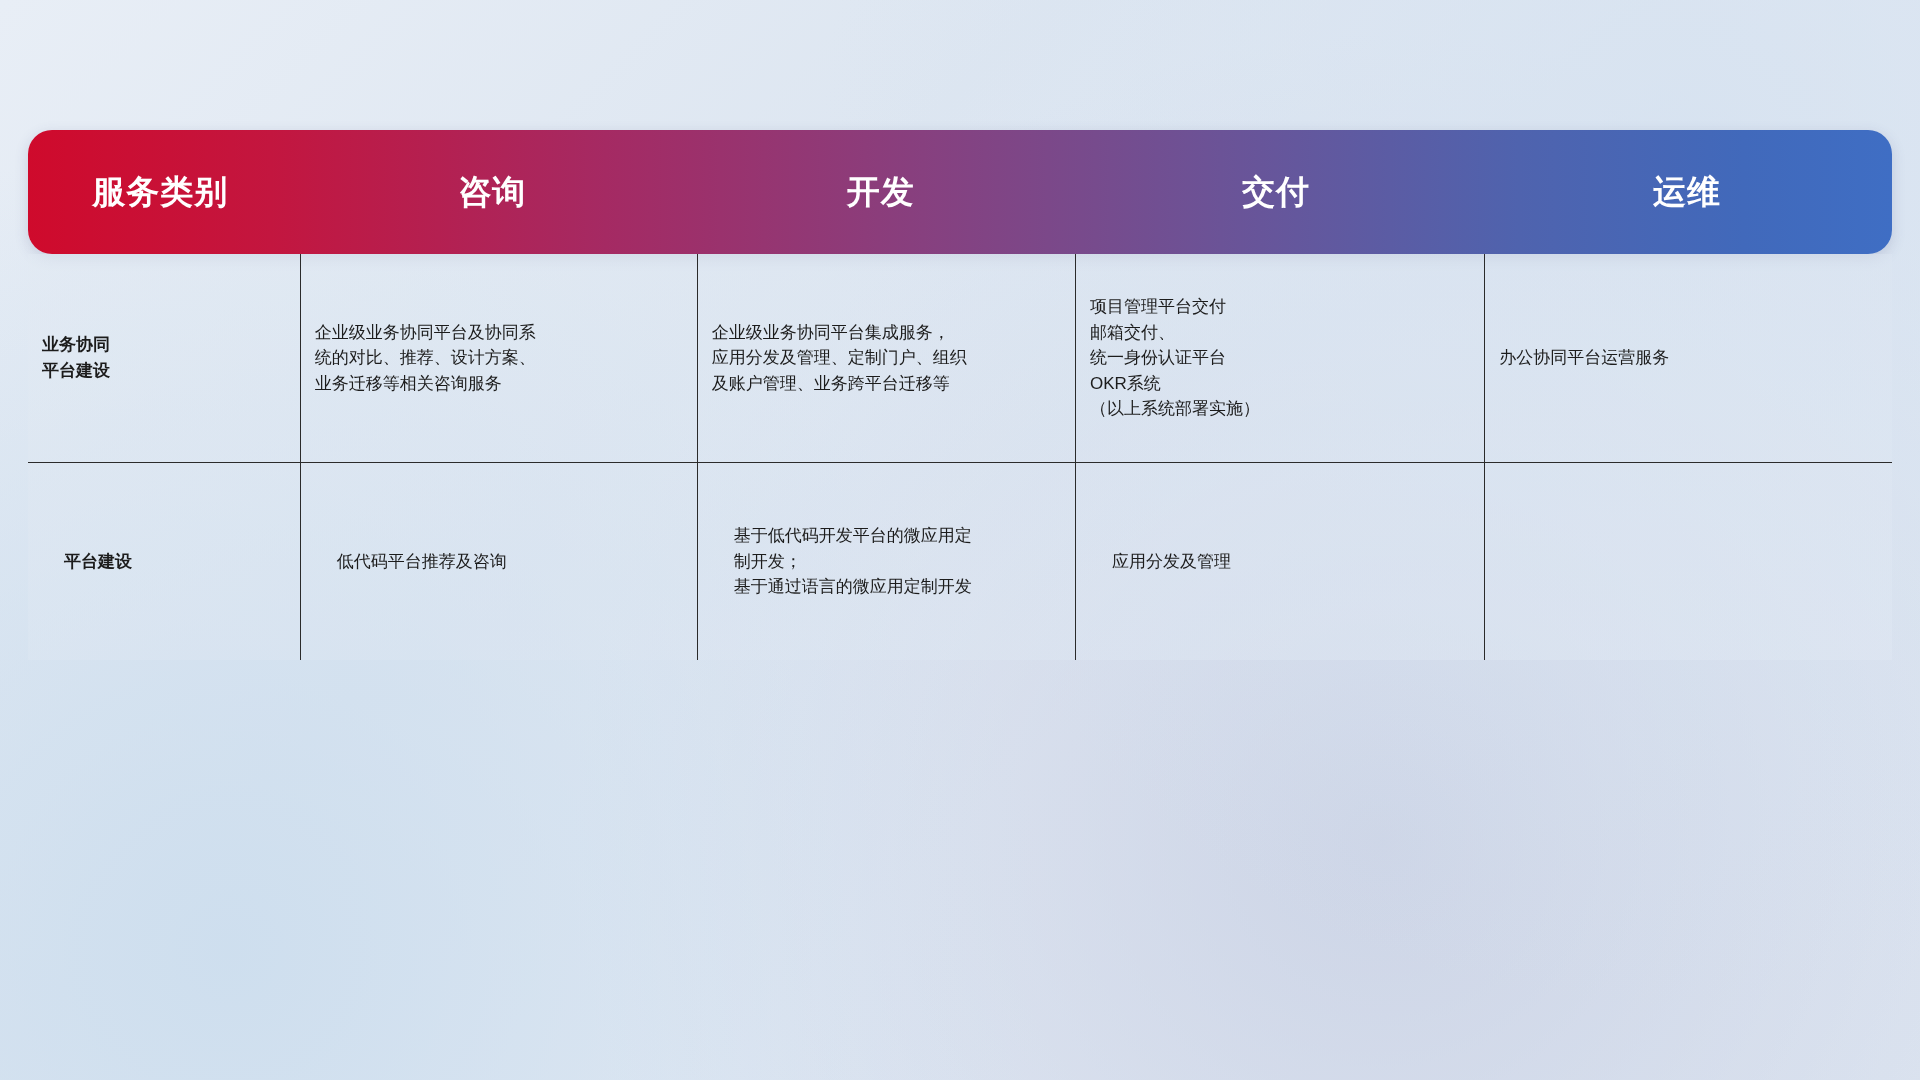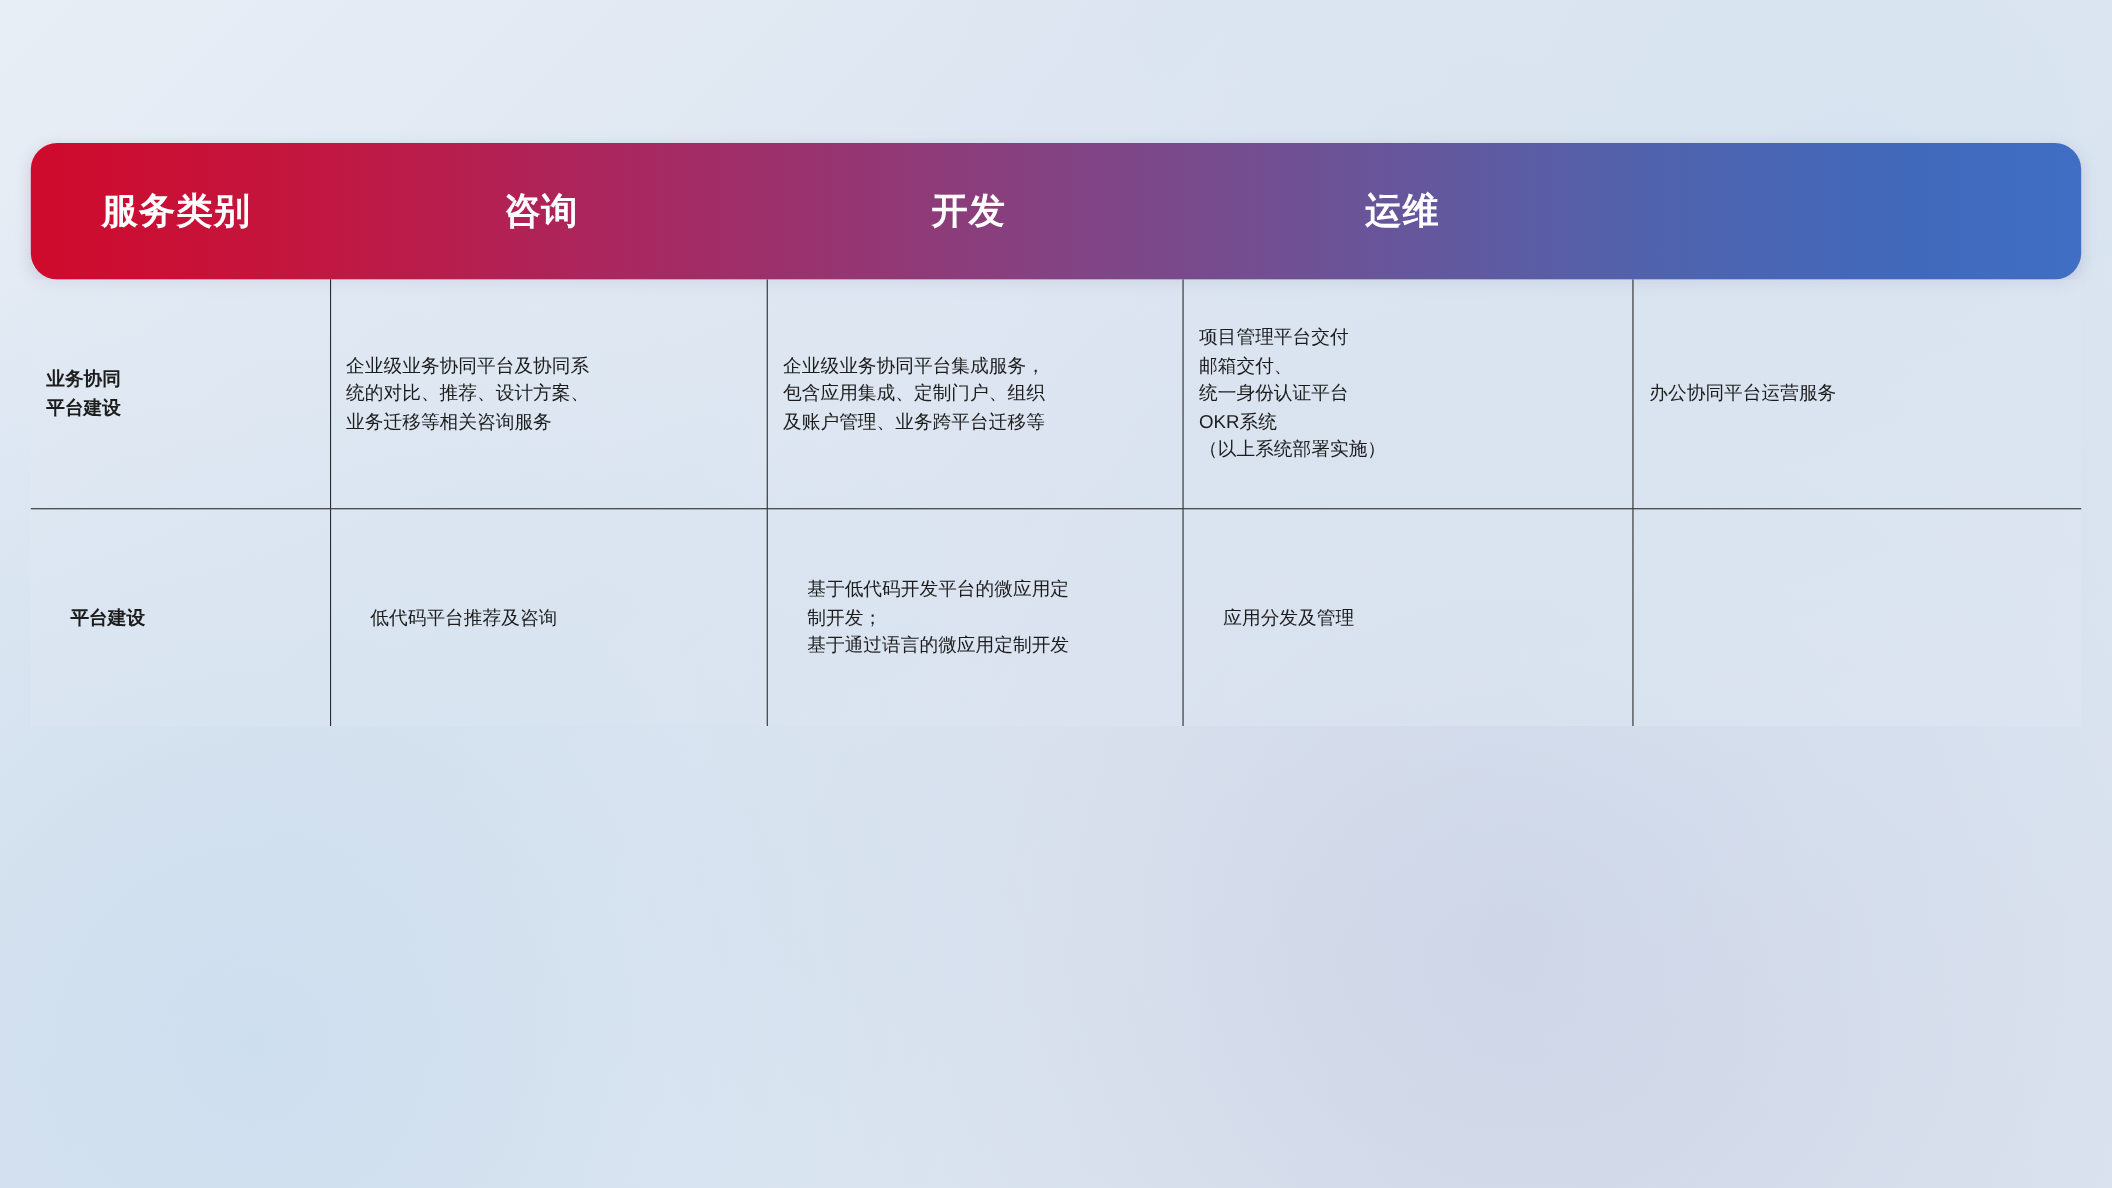--- a/index.html
+++ b/index.html
@@ -101,33 +101,34 @@
 <body>
 
 <div class="canvas">
 
   <div class="table-wrap">
 
     <div class="header-row">
       <div class="header-cell col-0">服务类别</div>
       <div class="header-cell col-1">咨询</div>
       <div class="header-cell col-2">开发</div>
+      <div class="header-cell col-3">交付</div>
       <div class="header-cell col-4">运维</div>
     </div>
 
     <table class="body-table">
       <tbody>
           <tr class="row-h1">
         <td class="col-0 cat-cell nowrapline">业务协同
 平台建设</td>
         <td class="col-1 nowrapline">企业级业务协同平台及协同系
 统的对比、推荐、设计方案、
 业务迁移等相关咨询服务</td>
         <td class="col-2 nowrapline">企业级业务协同平台集成服务，
-包含应用集成、定制门户、组织
+应用分发及管理、定制门户、组织
 及账户管理、业务跨平台迁移等</td>
         <td class="col-3 nowrapline">项目管理平台交付
 邮箱交付、
 统一身份认证平台
 OKR系统
 （以上系统部署实施）</td>
         <td class="col-4 nowrapline">办公协同平台运营服务</td>
       </tr>
       <tr class="row-h3">
         <td class="col-0 cat-cell nowrapline">平台建设</td>

